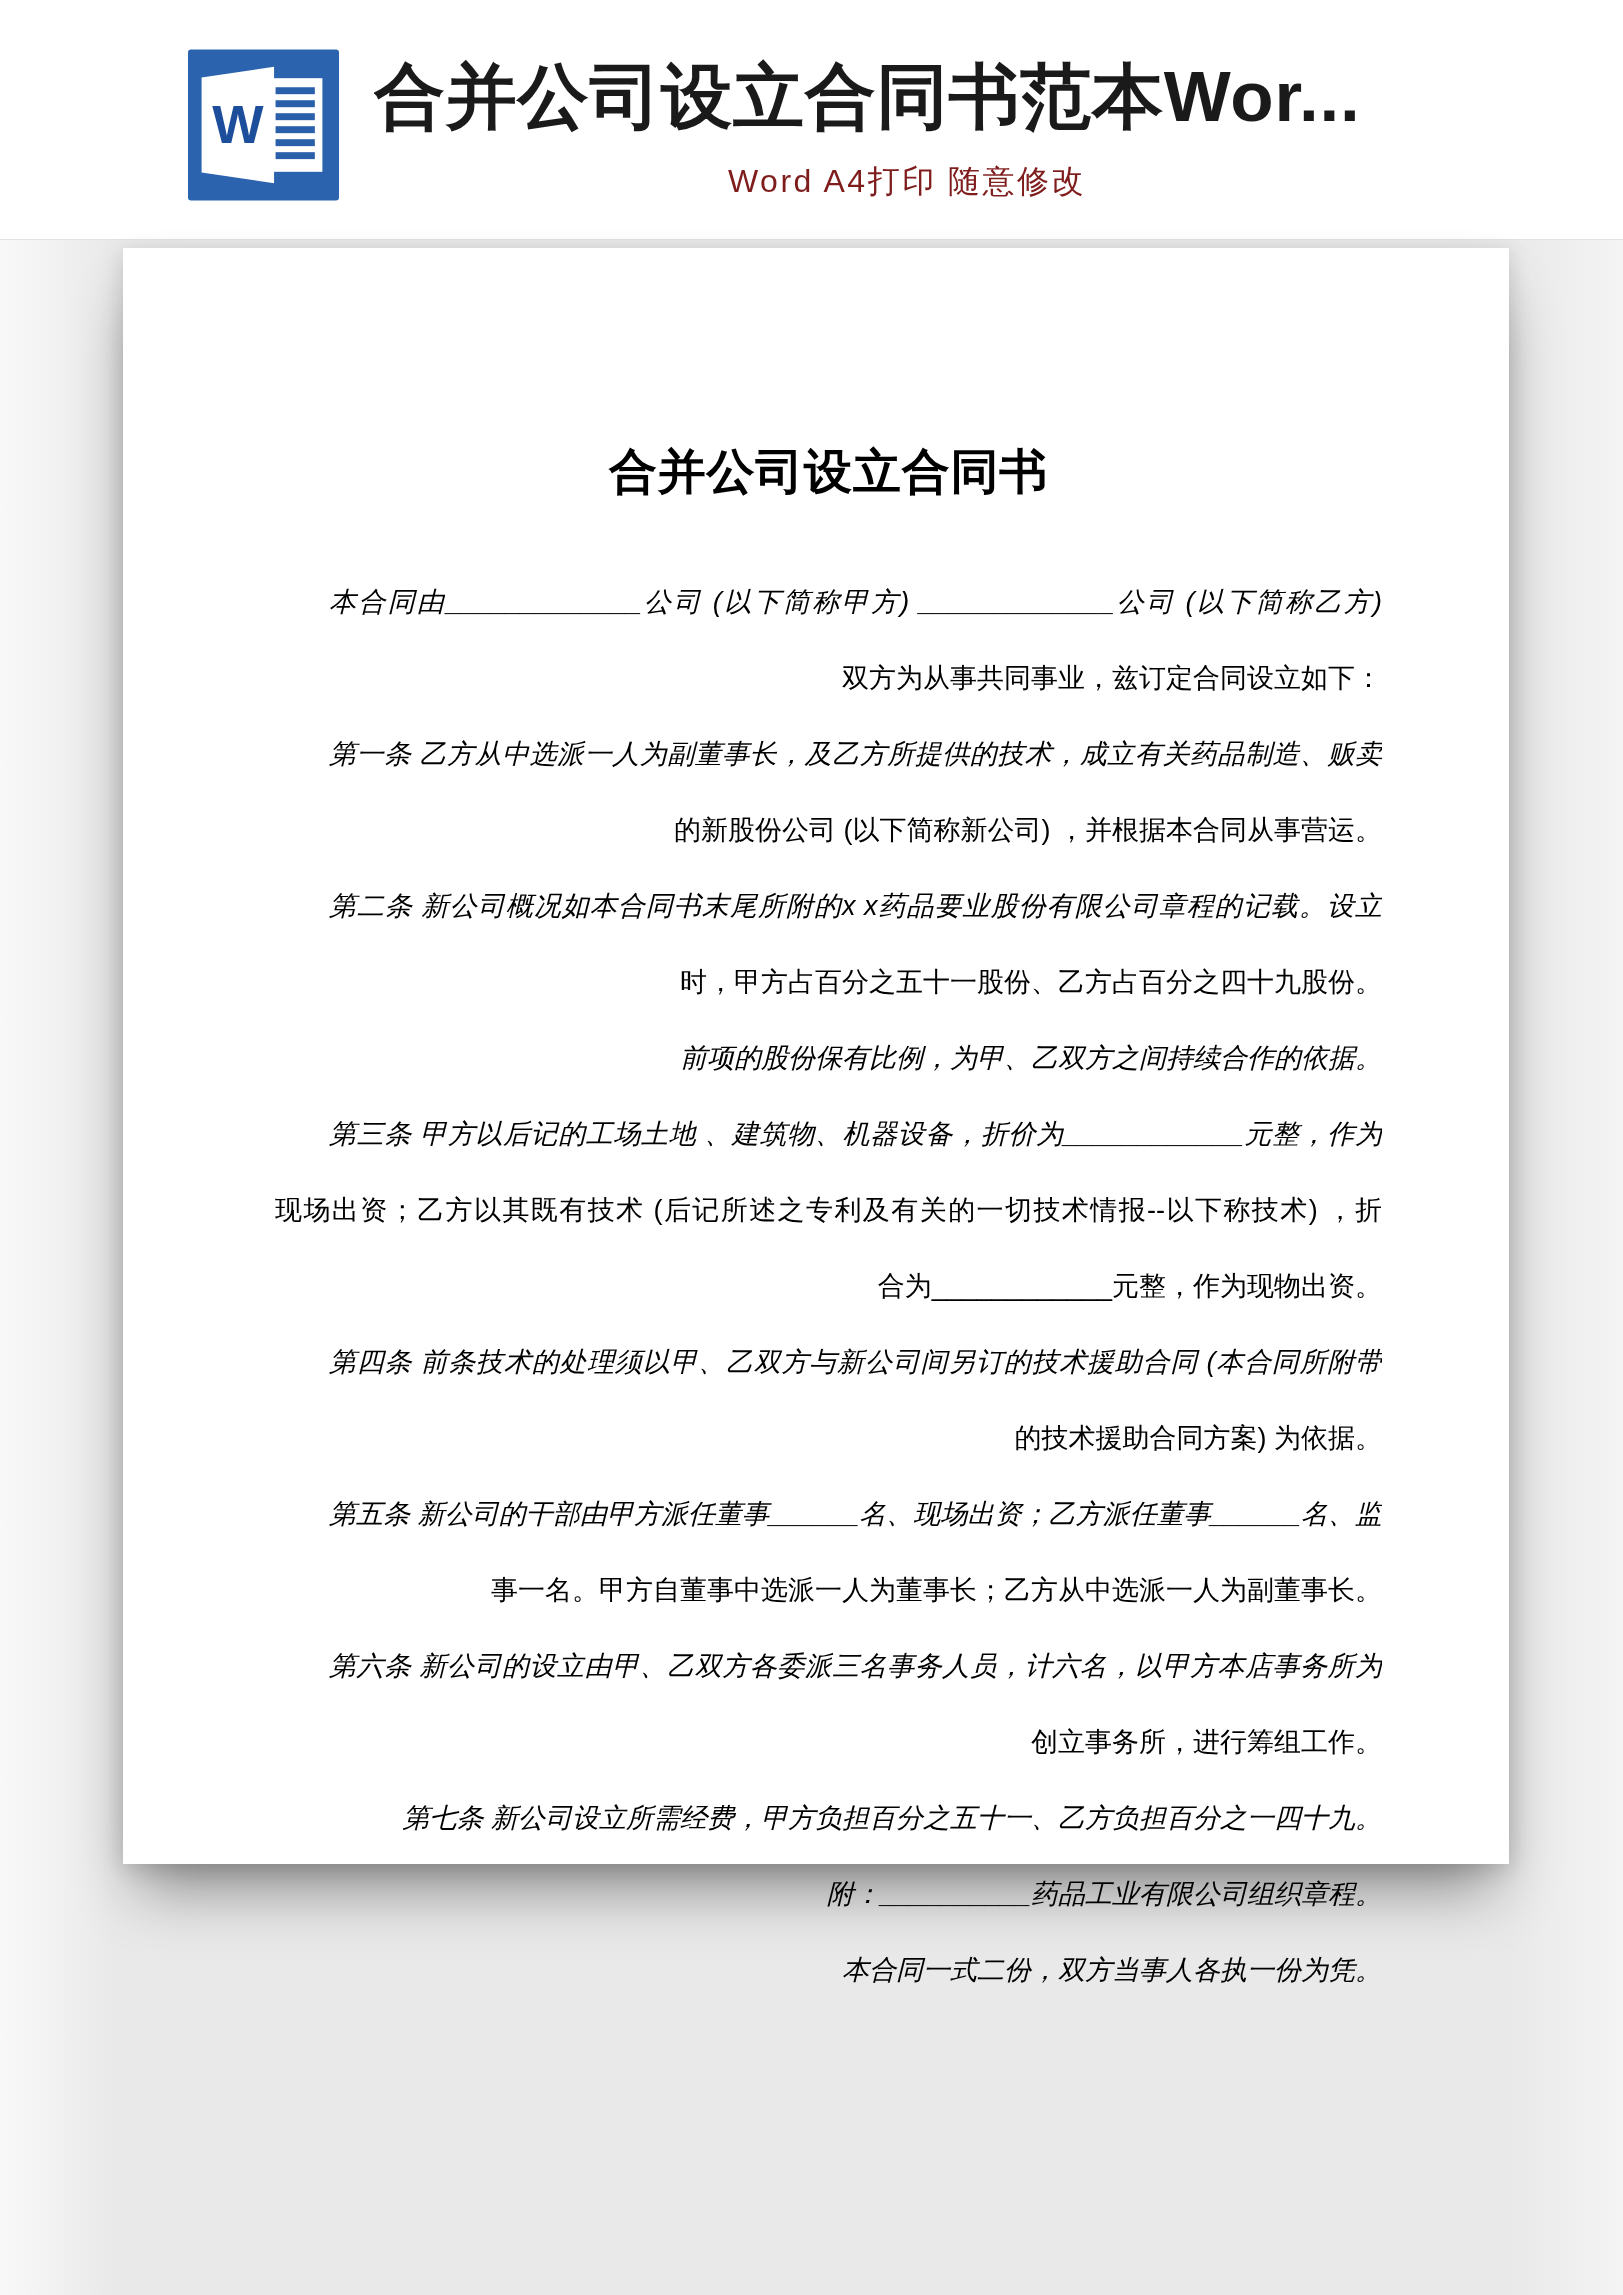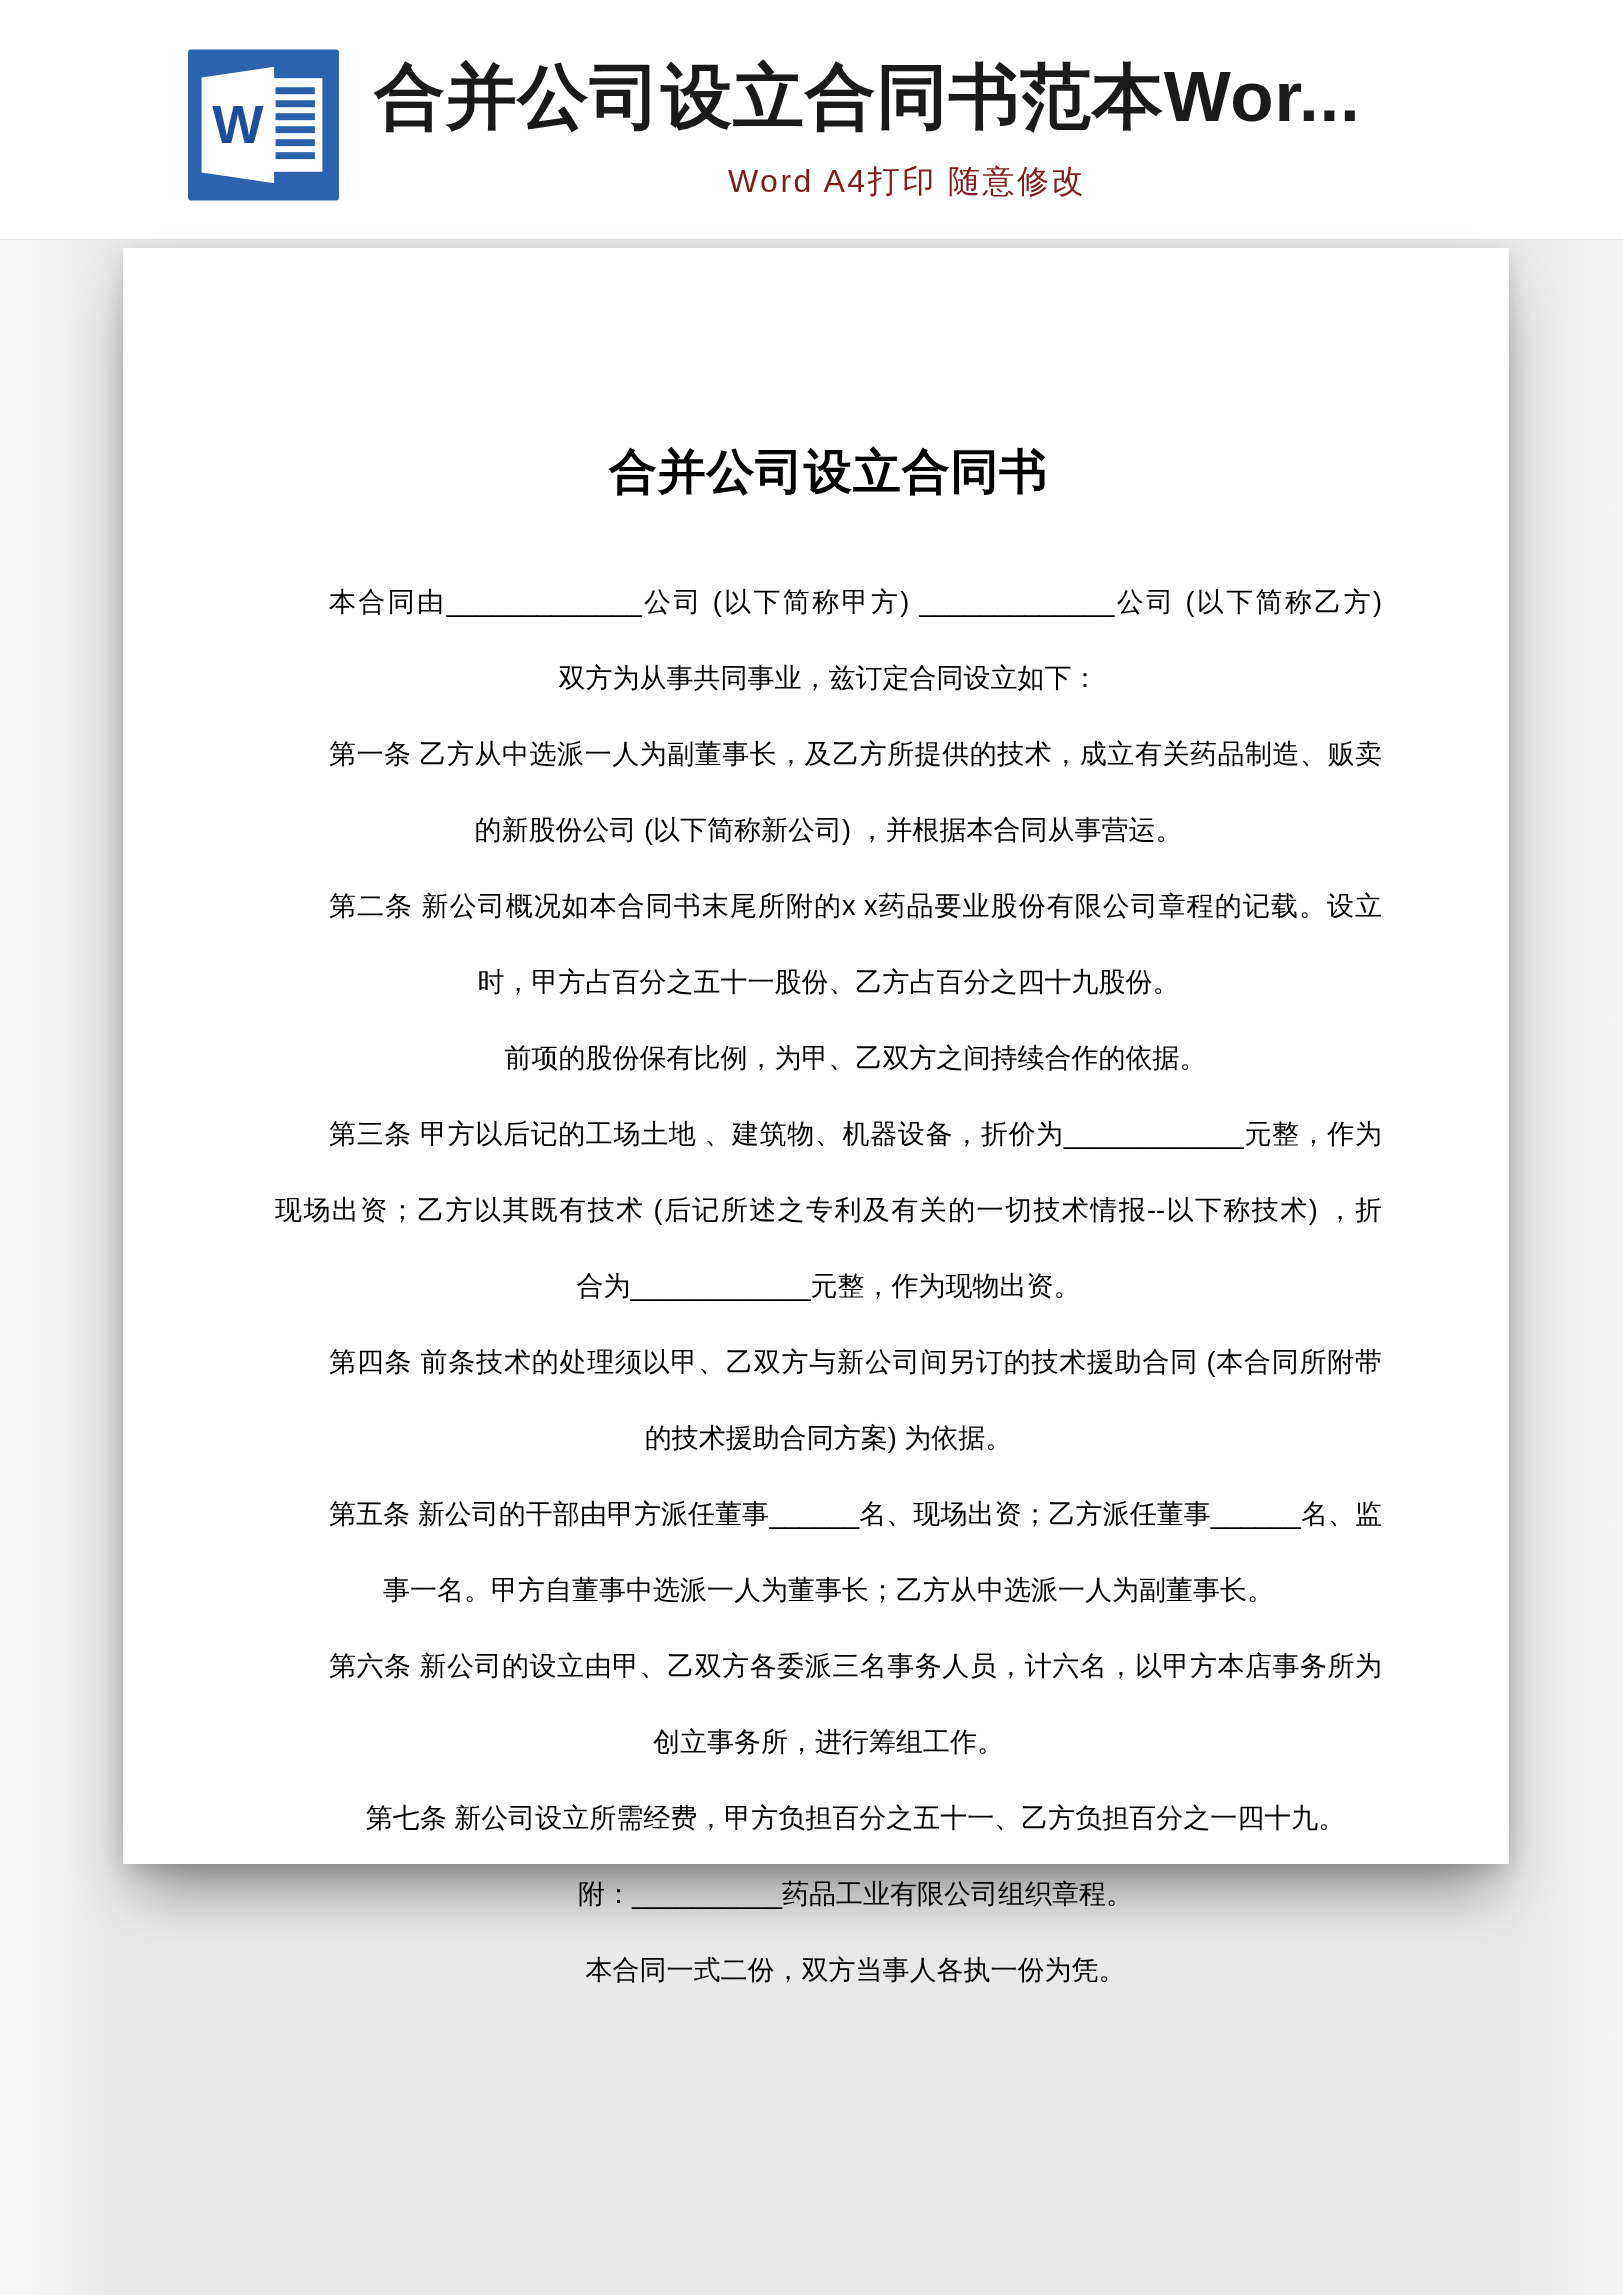--- a/index.html
+++ b/index.html
@@ -44,23 +44,23 @@
     padding:0 127px 0 152px;
   }
   .doc-title {
     margin-top:193px; height:61px; line-height:61px;
     text-align:center; font-size:48px; font-weight:700; color:#000;
     letter-spacing:0.8px; white-space:nowrap;
   }
   .doc-body { margin-top:62px; }
   .ln {
     height:76px; line-height:76px; font-size:27px; color:#000;
-    overflow:hidden; text-align:center;
+    overflow:hidden; text-align:right;
   }
-  .ln.indent { text-indent:54px; }
+  .ln.indent { text-indent:54px;font-style:italic; }
   .ln.jst {
     text-align:justify;
     text-align-last:justify;
     text-justify:inter-character;
   }
 </style>
 </head>
 <body>
 
 <div class="screen">

